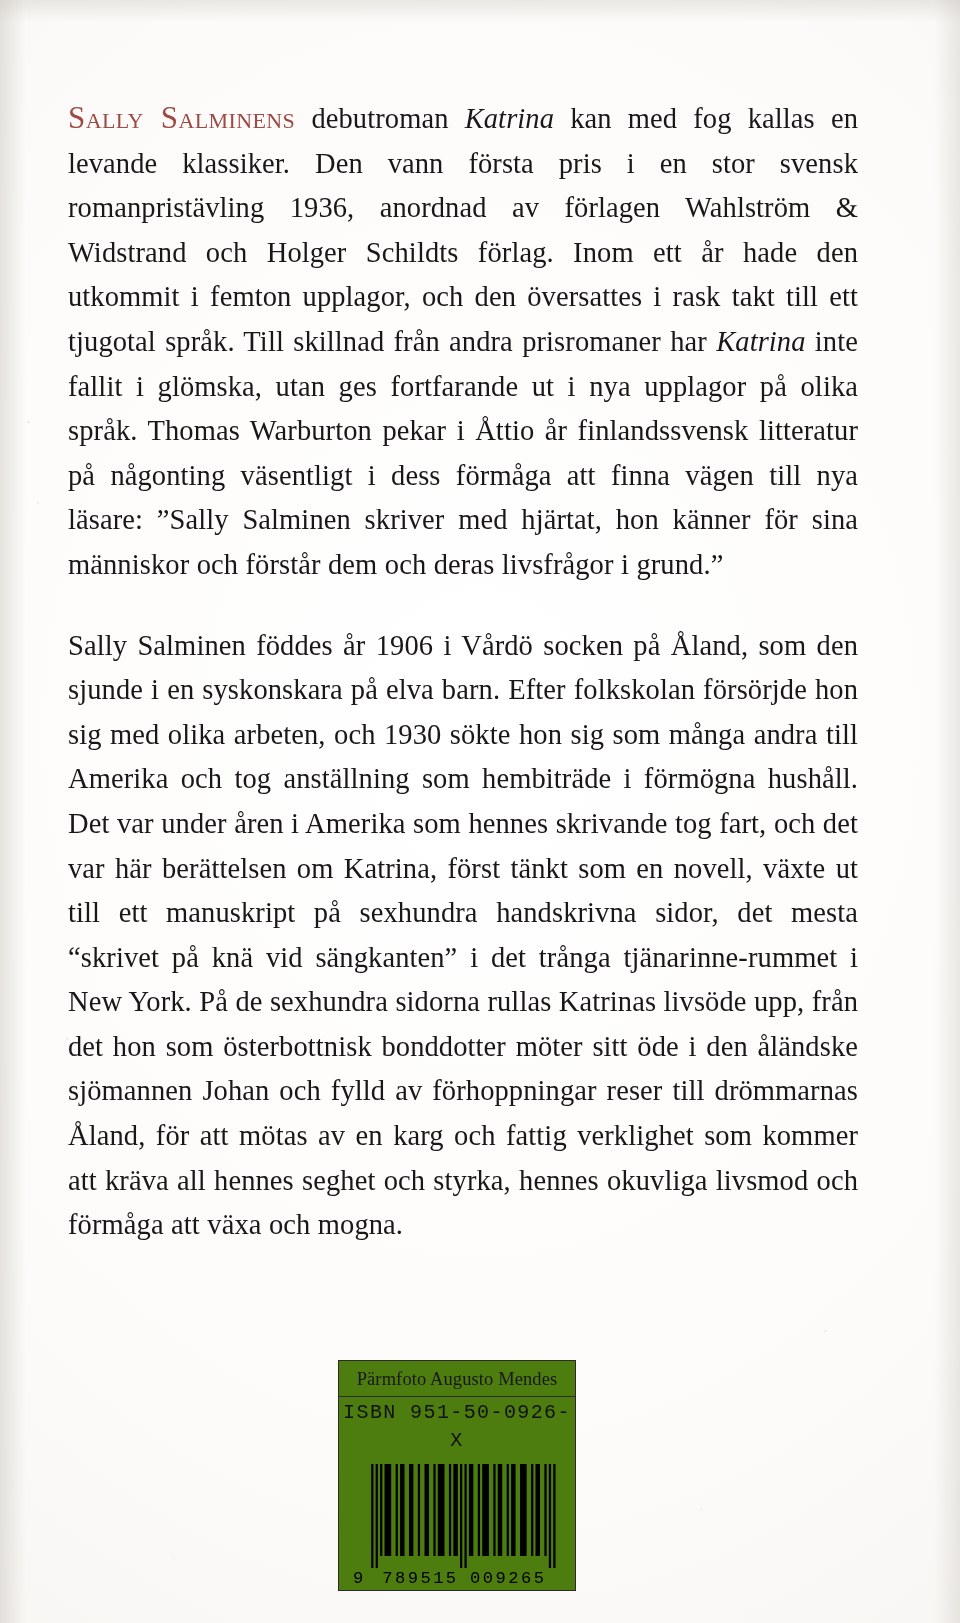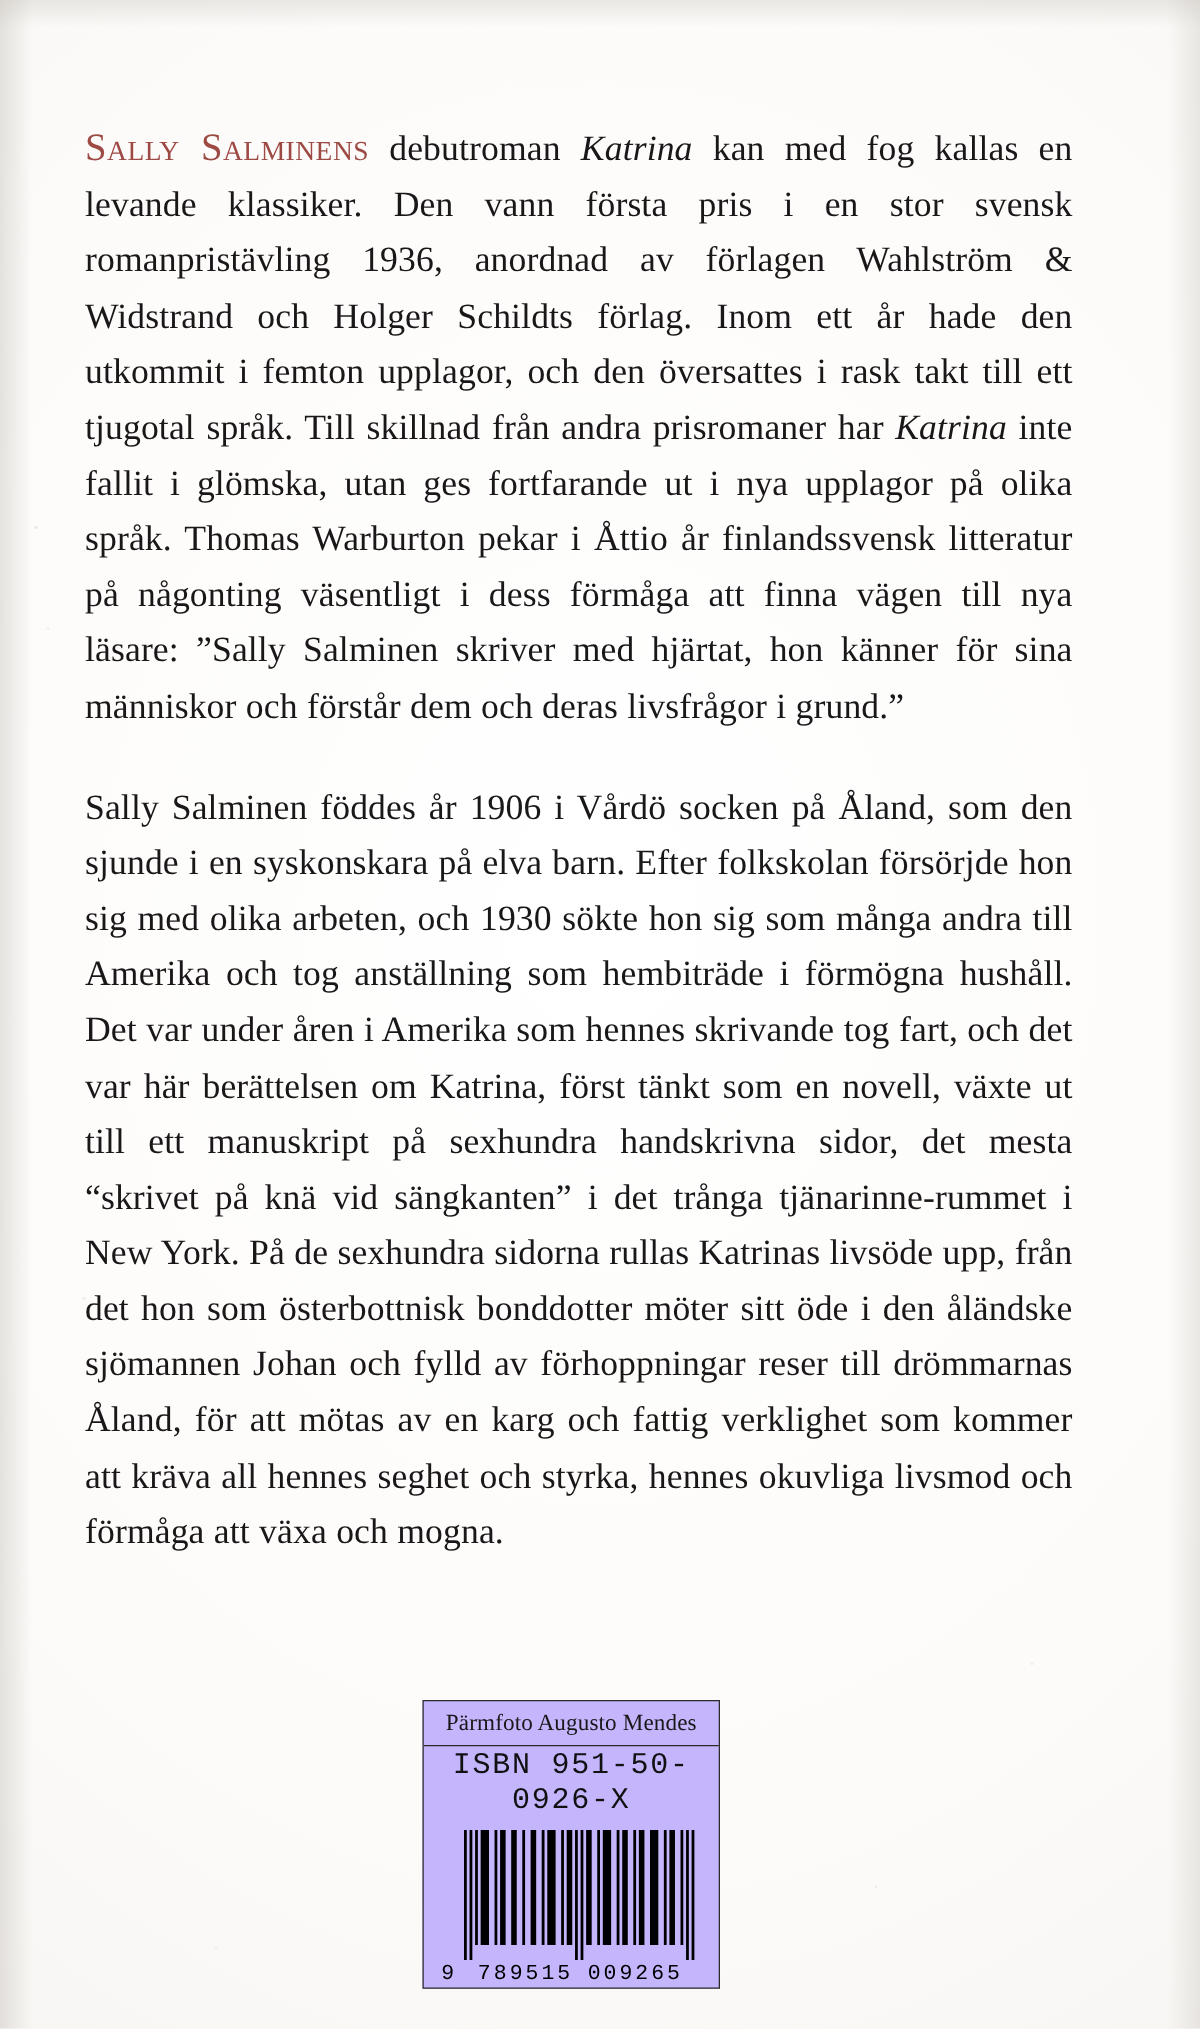--- a/index.html
+++ b/index.html
@@ -78,36 +78,36 @@
     font-style: italic;
   }
 
   
   .barcode-block {
     position: absolute;
     left: 338px;
     top: 1360px;
     width: 238px;
     border: 1.6px solid #2b2b2b;
-    background: #c4b5fd;
+    background: #4d7c0f;
     box-sizing: border-box;
   }
   .credit {
     text-align: center;
     font-size: 18.5px;
     line-height: 30px;
     padding: 3px 0 2px;
     color: #1a1719;
     border-bottom: 1.4px solid #2b2b2b;
     letter-spacing: .1px;
   }
   .isbn {
     text-align: center;
     font-family: "Liberation Mono", "DejaVu Sans Mono", monospace;
-    font-size: 24px;
+    font-size: 20px;
     line-height: 28px;
     letter-spacing: 1.4px;
     padding: 2px 0 1px;
     color: #111;
   }
   .ean {
     padding: 6px 10px 4px 10px;
   }
   .ean svg {
     display: block;

